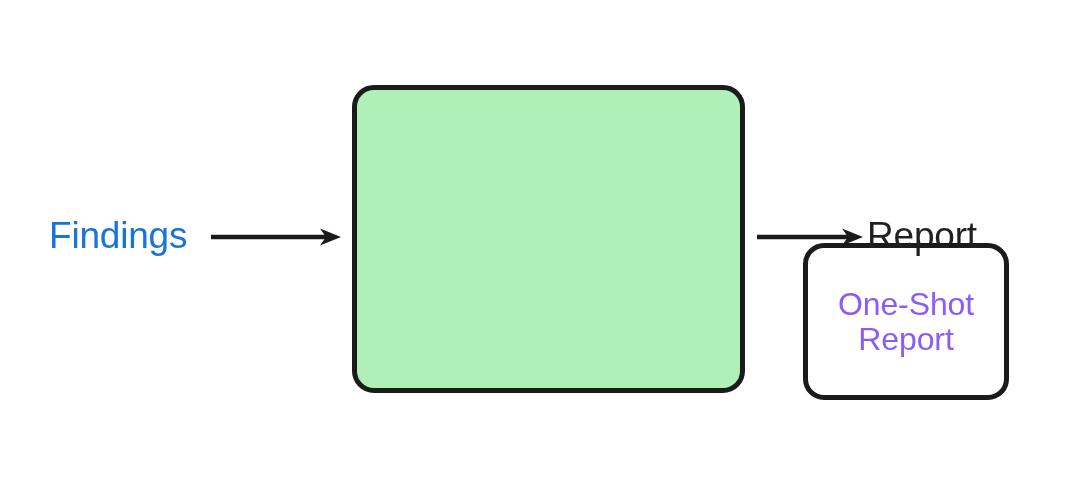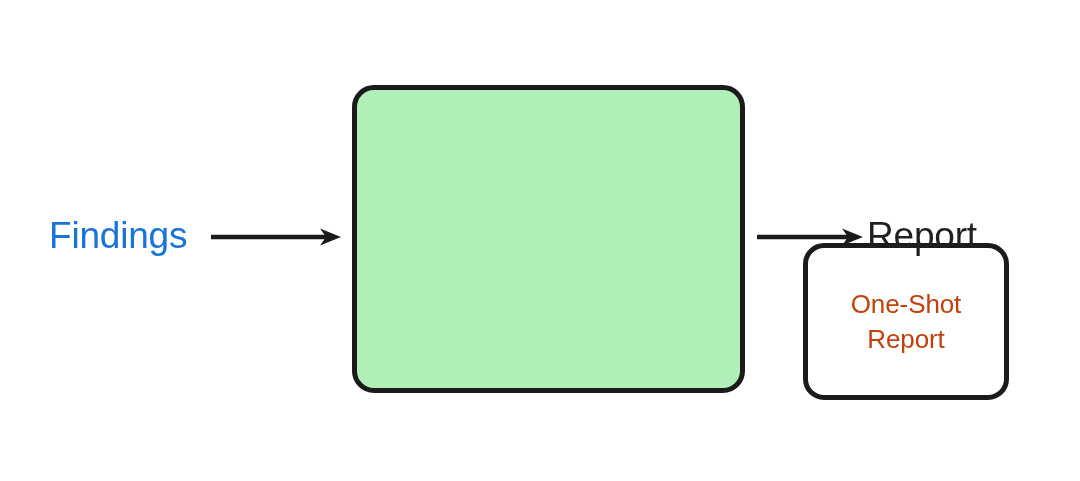--- a/index.html
+++ b/index.html
@@ -62,23 +62,23 @@
     box-sizing: border-box;
     background: #ffffff;
     border: 5px solid #1b1b1b;
     border-radius: 21px;
     display: flex;
     flex-direction: column;
     align-items: center;
     justify-content: center;
   }
   .inner-line {
-    font-size: 26px;
+    font-size: 32px;
     line-height: 35px;
-    color: #c2410c;
+    color: #8b5cf6;
     text-align: right;
     white-space: nowrap;
     letter-spacing: -0.1px;
   }
 
   
   .arrow-svg {
     position: absolute;
     overflow: visible;
   }

